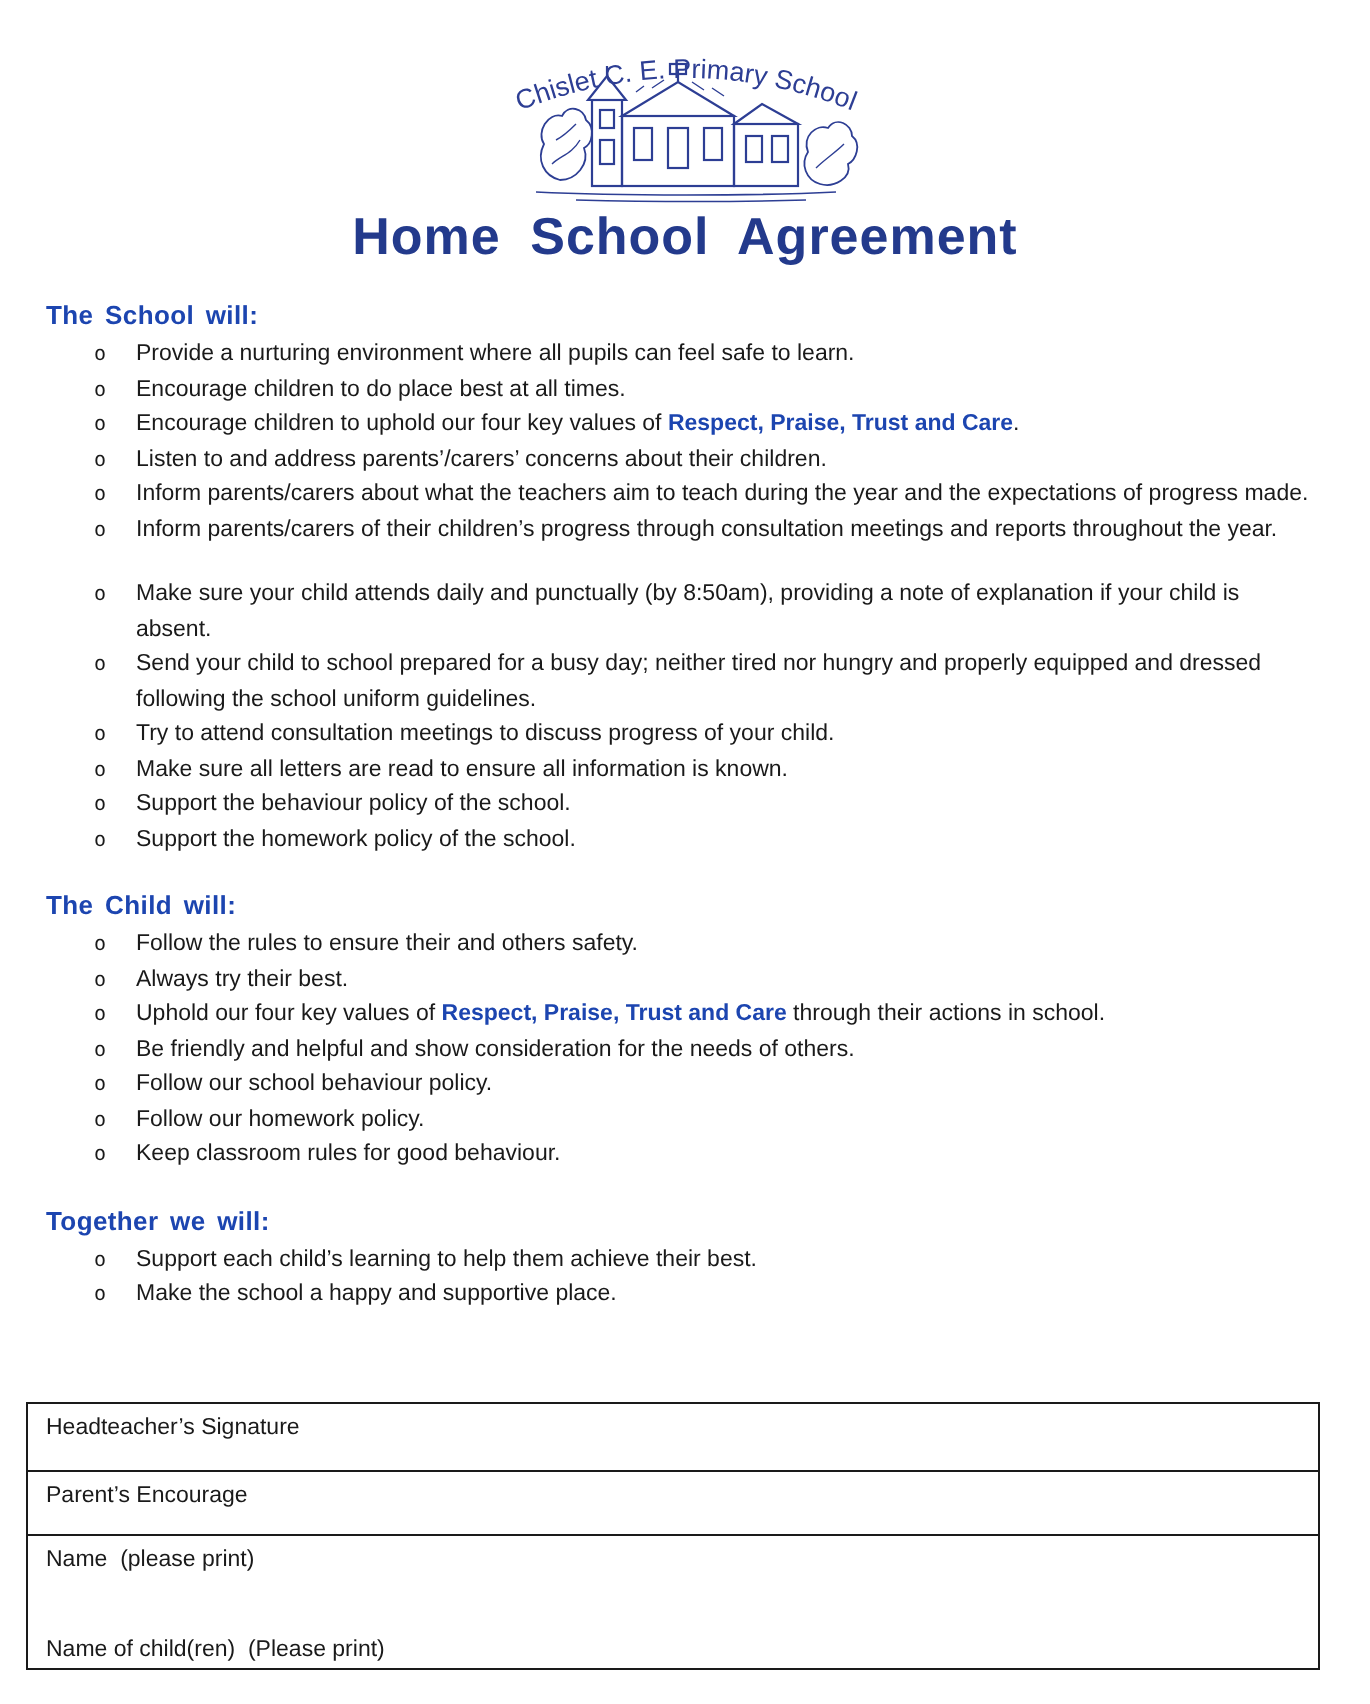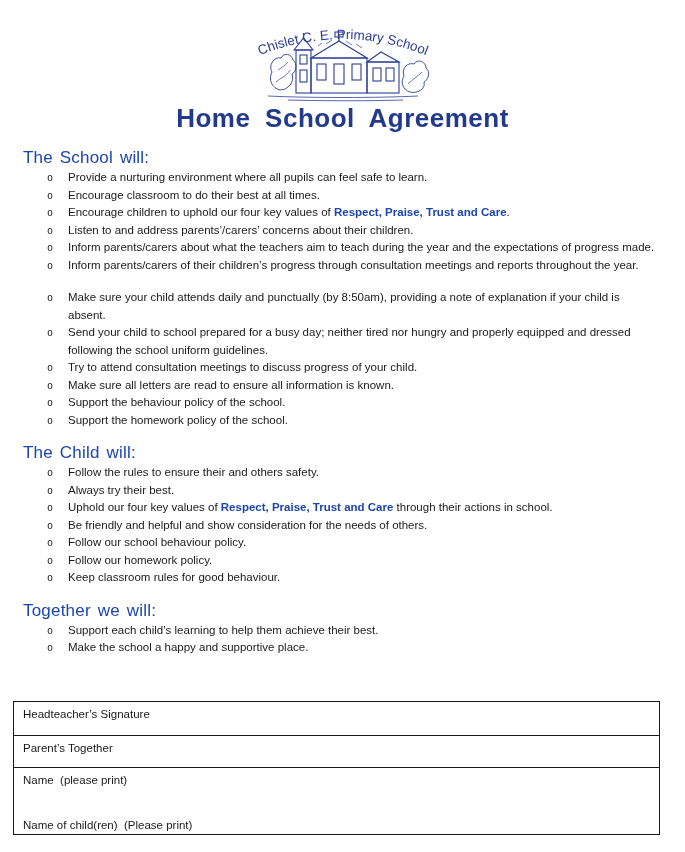--- a/index.html
+++ b/index.html
@@ -17,21 +17,21 @@
   }
   .header{text-align:center;padding-top:10px;}
   .logo-svg{display:block;margin:0 auto;}
   .doc-title{
     margin:1px 0 0;font-size:26px;font-weight:bold;color:var(--title-navy);
     letter-spacing:.5px;word-spacing:7px;
   }
   .content{padding:15px 25px 0 23px;}
   .section{margin-bottom:15px;}
   .sec-heading{
-    margin:0 0 2px;font-size:17px;font-weight:normal;color:var(--heading-blue);
+    margin:0 0 2px;font-size:13px;font-weight:bold;color:var(--heading-blue);
     letter-spacing:.2px;word-spacing:2px;line-height:18px;
   }
   .bullet{display:flex;line-height:17.5px;font-size:11.5px;}
   .marker{
     flex:none;width:21px;margin-left:24px;
     font-family:"DejaVu Sans Mono",monospace;font-size:10px;line-height:17.5px;
   }
   .btext{flex:1;max-width:592px;}
   .values{color:var(--heading-blue);font-weight:bold;}
   .sig-table{
@@ -98,21 +98,21 @@
 
   <div class="content" id="sections">
       <section class="section">
         <h2 class="sec-heading">The School will:</h2>
         <div class="bullet">
           <span class="marker">o</span>
           <span class="btext"><span>Provide a nurturing environment where all pupils can feel safe to learn.</span></span>
         </div>
         <div class="bullet">
           <span class="marker">o</span>
-          <span class="btext"><span>Encourage classroom to do their best at all times.</span></span>
+          <span class="btext"><span>Encourage children to do place best at all times.</span></span>
         </div>
         <div class="bullet">
           <span class="marker">o</span>
           <span class="btext"><span>Encourage children to uphold our four key values of </span><span class="values">Respect, Praise, Trust and Care</span><span>.</span></span>
         </div>
         <div class="bullet">
           <span class="marker">o</span>
           <span class="btext"><span>Listen to and address parents’/carers’ concerns about their children.</span></span>
         </div>
         <div class="bullet">
@@ -192,21 +192,21 @@
           <span class="btext"><span>Make the school a happy and supportive place.</span></span>
         </div>
       </section>
     </div>
 
   <div class="sig-table">
     <div class="sig-row r1">
       <span class="lbl">Headteacher’s Signature</span>
     </div>
     <div class="sig-row r2">
-      <span class="lbl">Parent’s Together</span>
+      <span class="lbl">Parent’s Encourage</span>
     </div>
     <div class="sig-row r3">
       <span class="lbl">Name  (please print)</span>
       <span class="lbl">Name of child(ren)  (Please print)</span>
     </div>
   </div>
 
 </div>
 
 </body></html>

